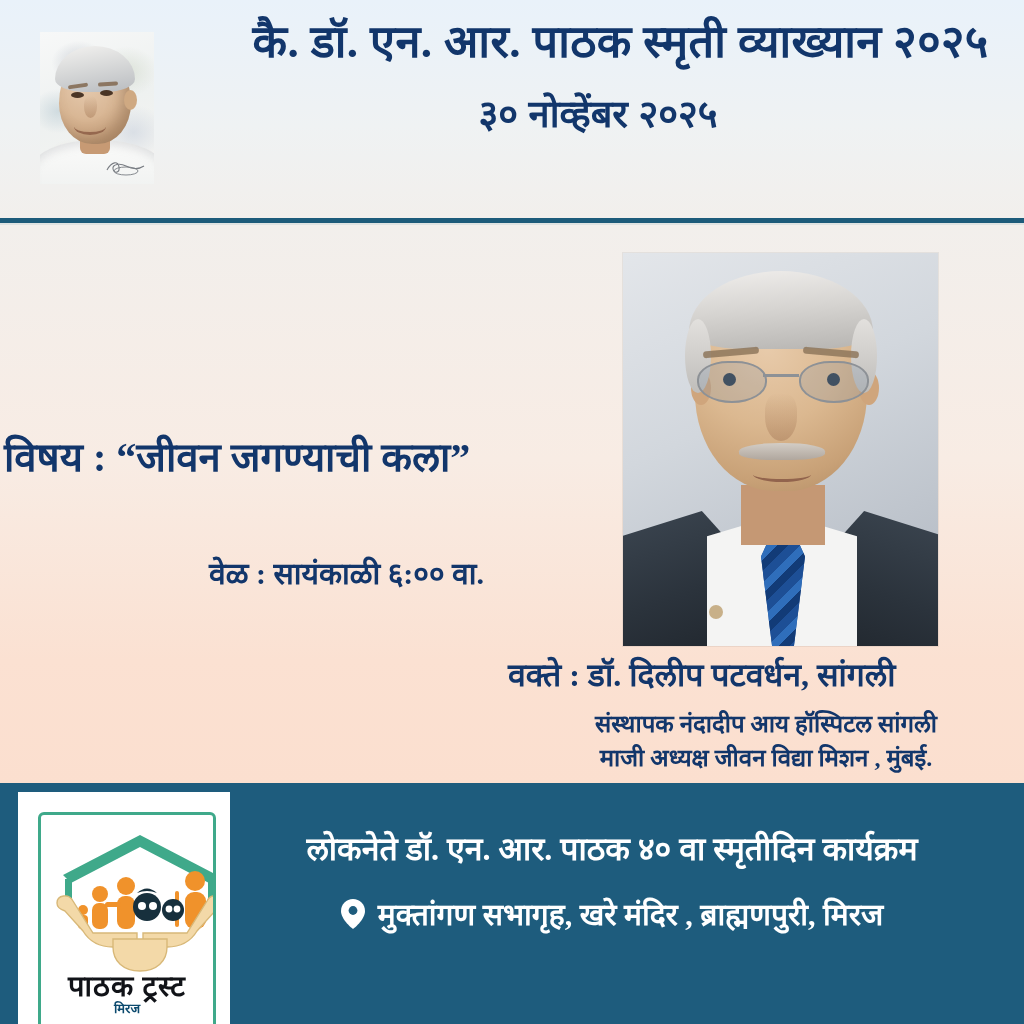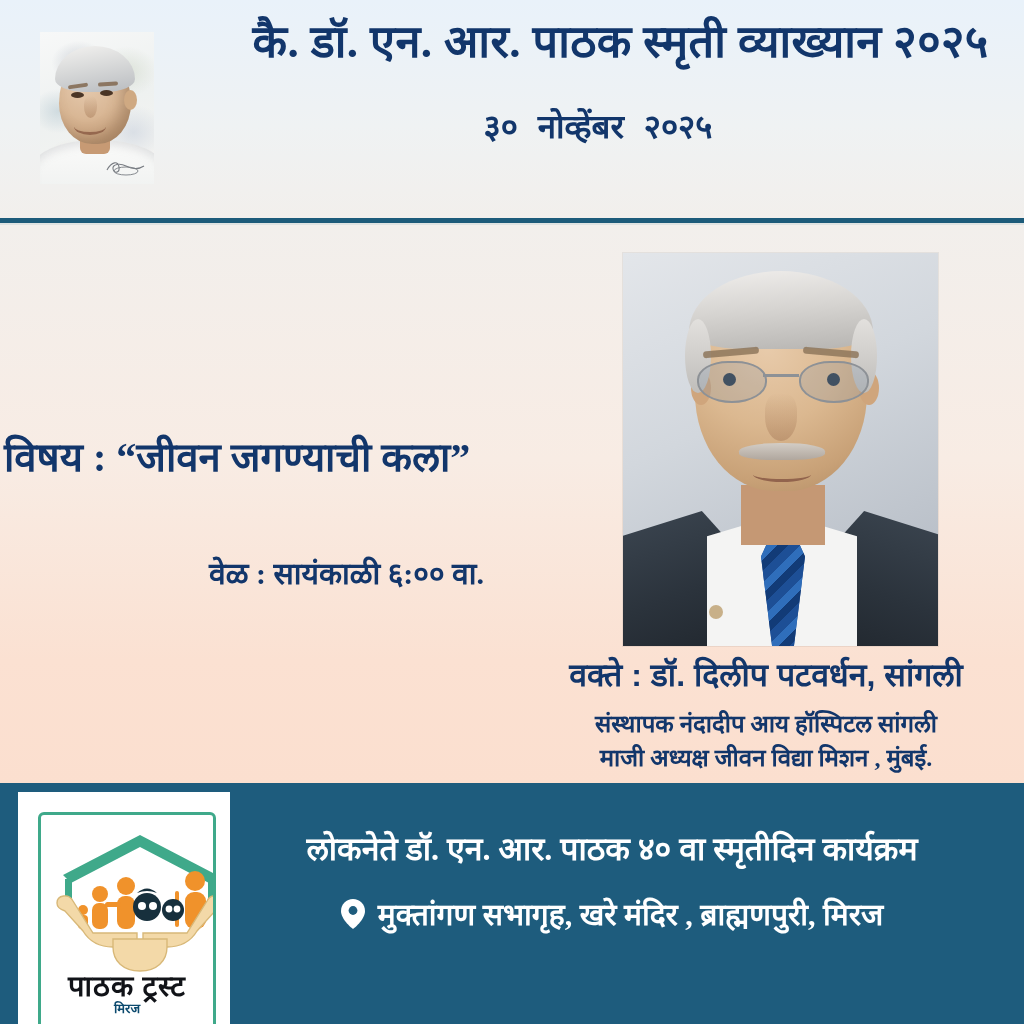--- a/index.html
+++ b/index.html
@@ -156,23 +156,23 @@
     font-family: "Liberation Serif", "DejaVu Serif", serif;
     font-size: 45px;
     font-weight: 700;
     color: #12366b;
     letter-spacing: .4px;
     line-height: 1.25;
     white-space: nowrap;
     margin-left: 45px;
   }
   .title-date {
-    margin-top: 40px;
-    font-family: Liberation Mono, monospace;
-    font-size: 33px;
+    margin-top: 22px;
+    font-family: Liberation Sans, sans-serif;
+    font-size: 38px;
     font-weight: 700;
     color: #12366b;
     line-height: 1.2;
   }
 
   
   .body-area {
     position: absolute;
     left: 0; top: 225px;
     width: 1024px;
@@ -354,22 +354,21 @@
     font-size: 30px;
     font-weight: 700;
     color: #12366b;
     white-space: nowrap;
     padding-left: 39px;
   }
   .speaker-name {
     position: absolute;
     left: 508px; top: 652px;
     width: 516px;
-    text-align: center;
-    font-family: Liberation Sans, sans-serif;
+    font-family: Liberation Serif, serif;
     font-size: 32px;
     font-weight: 700;
     color: #12366b;
     white-space: nowrap;
   }
   .speaker-sub {
     position: absolute;
     left: 508px;
     width: 516px;
     text-align: center;

